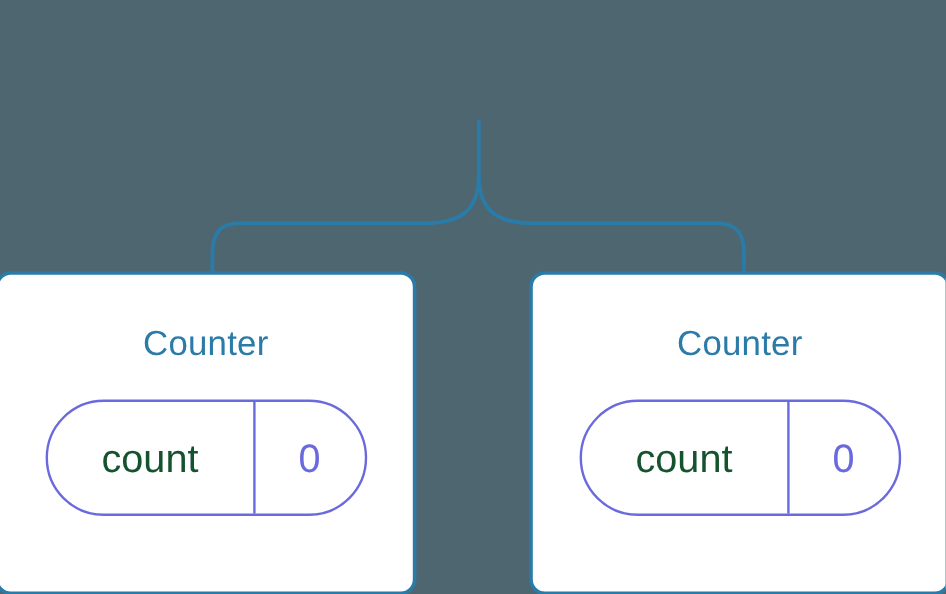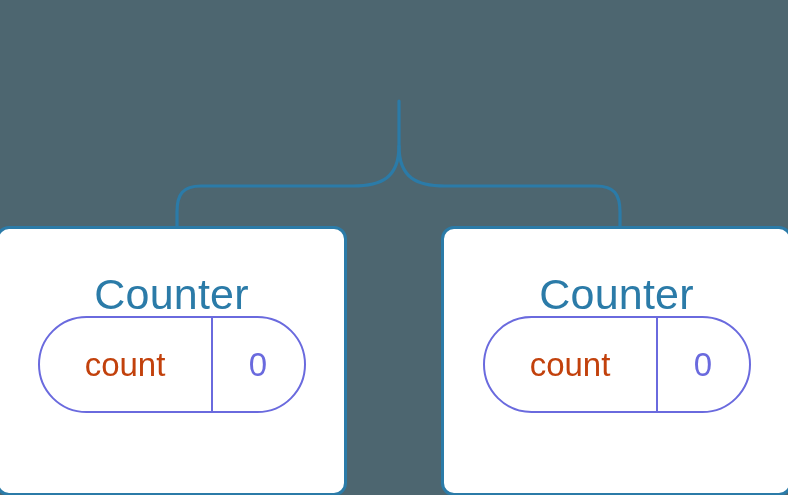--- a/index.html
+++ b/index.html
@@ -62,43 +62,44 @@
     padding-top: 44px;
     display: flex;
     flex-direction: column;
     align-items: center;
   }
   #child-node-0 { left: -4px; width: 351px; }
   #child-node-1 { left: 441px; width: 351px; }
 
   .child-title {
     color: #2b7ba8;
-    font-size: 43px;
+    font-size: 29px;
     line-height: 1;
     letter-spacing: 0.2px;
+    margin-bottom: 31px;
   }
 
   
   .state-pill {
     position: relative;
     width: 268px;
     height: 97px;
     border: 2px solid #6a6ade;
     border-radius: 49px;
     box-sizing: border-box;
     display: flex;
     align-items: stretch;
     background: #ffffff;
   }
   .pill-key {
     flex: 0 0 173px;
     display: flex;
     align-items: center;
     justify-content: center;
-    color: #c2410c;
+    color: #14532d;
     font-size: 33px;
     line-height: 1;
     border-right: 2px solid #6a6ade;
     box-sizing: border-box;
   }
   .pill-value {
     flex: 1 1 auto;
     display: flex;
     align-items: center;
     justify-content: center;

